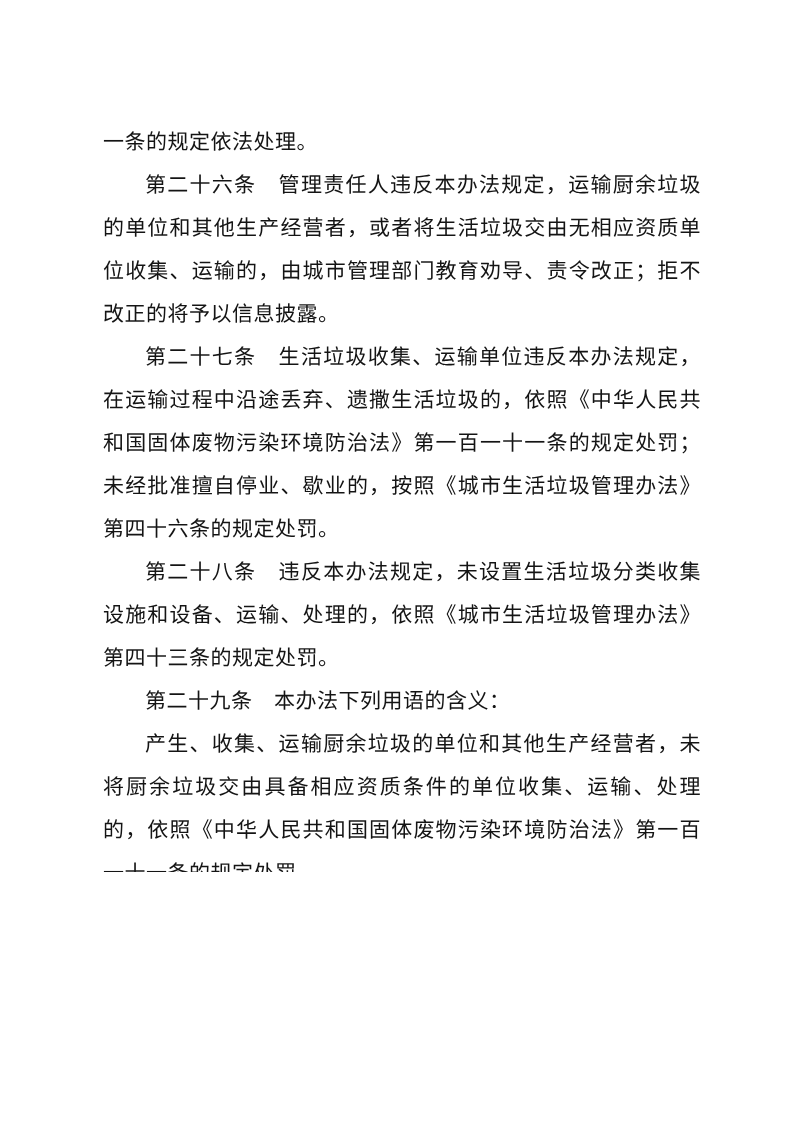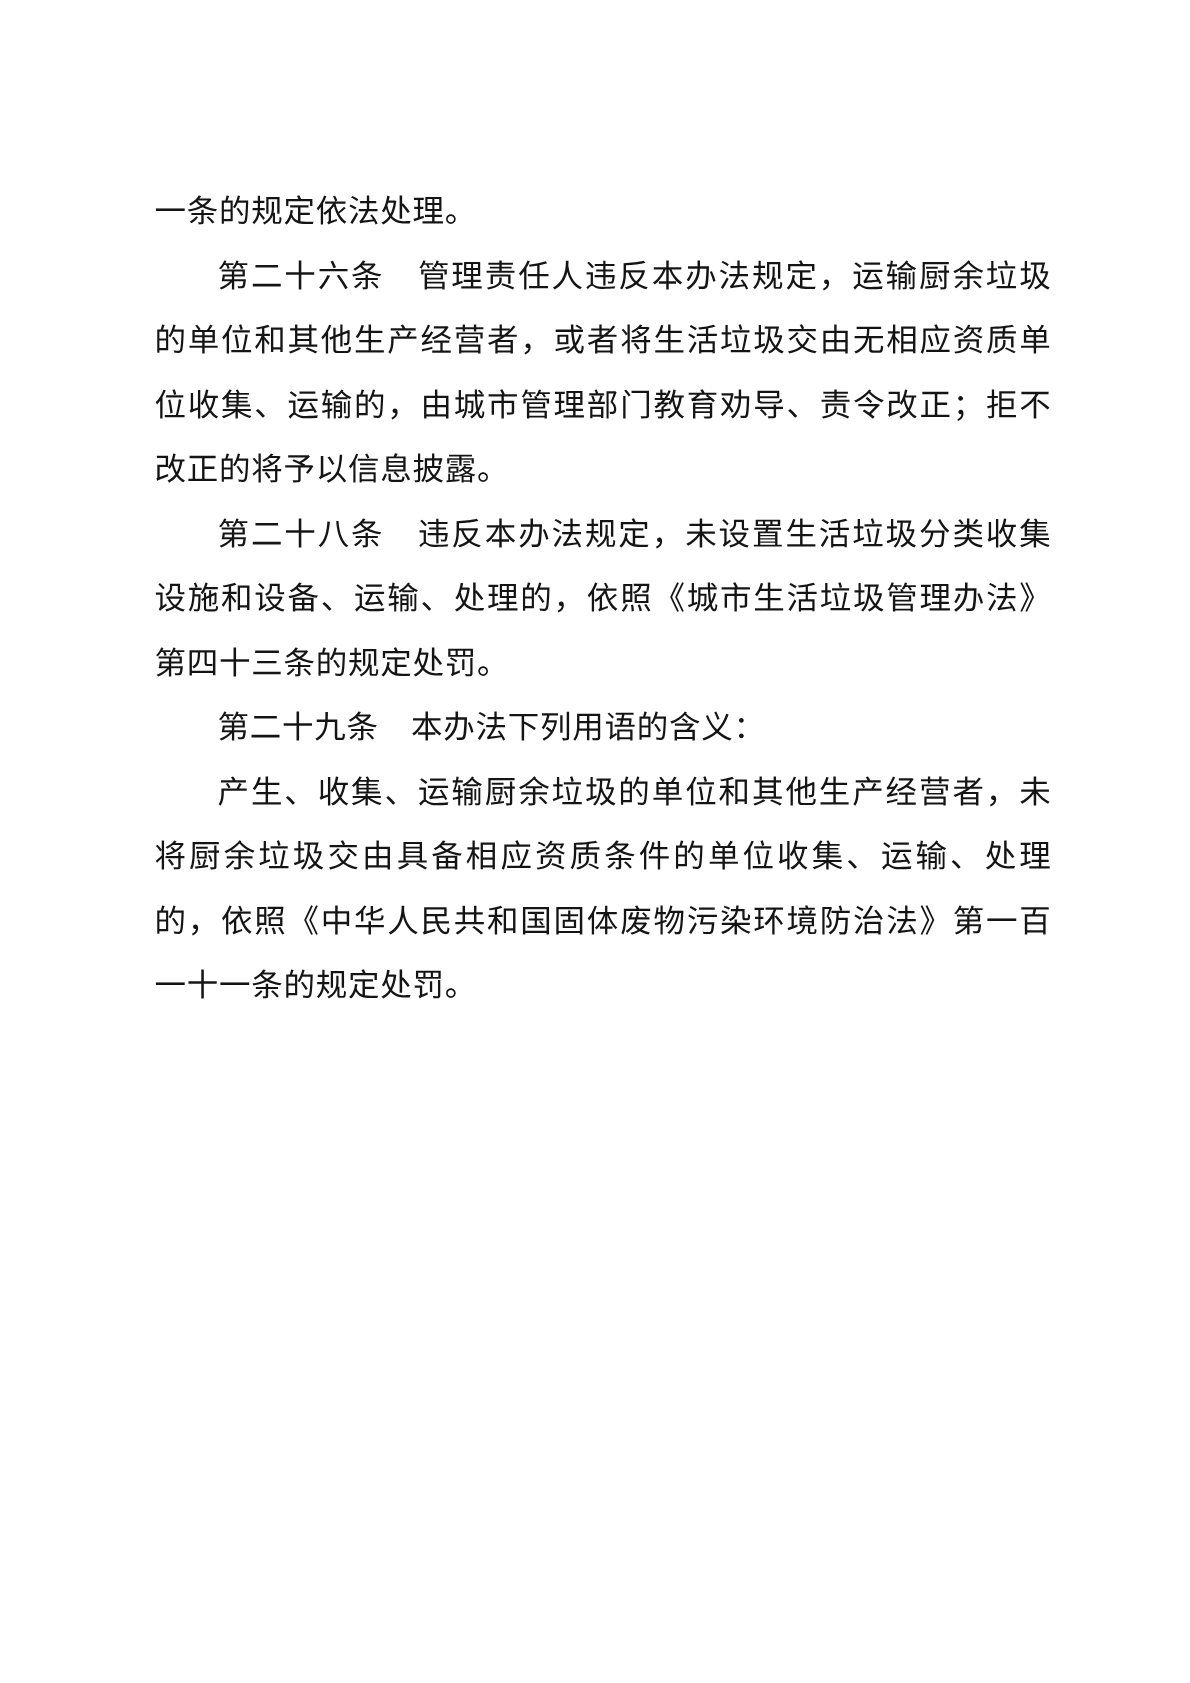--- a/index.html
+++ b/index.html
@@ -46,20 +46,21 @@
   }
 </style>
 </head>
 <body>
 
 <div class="page">
 
   <div class="text-block">
     <p>一条的规定依法处理。</p>
     <p class="indent">第二十六条　管理责任人违反本办法规定，运输厨余垃圾的单位和其他生产经营者，或者将生活垃圾交由无相应资质单位收集、运输的，由城市管理部门教育劝导、责令改正；拒不改正的将予以信息披露。</p>
+    <p class="indent">第二十七条　生活垃圾收集、运输单位违反本办法规定，在运输过程中沿途丢弃、遗撒生活垃圾的，依照《中华人民共和国固体废物污染环境防治法》第一百一十一条的规定处罚；未经批准擅自停业、歇业的，按照《城市生活垃圾管理办法》第四十六条的规定处罚。</p>
     <p class="indent">第二十八条　违反本办法规定，未设置生活垃圾分类收集设施和设备、运输、处理的，依照《城市生活垃圾管理办法》第四十三条的规定处罚。</p>
     <p class="indent">第二十九条　本办法下列用语的含义：</p>
     <p class="indent">产生、收集、运输厨余垃圾的单位和其他生产经营者，未将厨余垃圾交由具备相应资质条件的单位收集、运输、处理的，依照《中华人民共和国固体废物污染环境防治法》第一百一十一条的规定处罚。</p>
   </div>
 
   <div class="page-footer">— 11 —</div>
 
 </div>
 
 </body></html>

